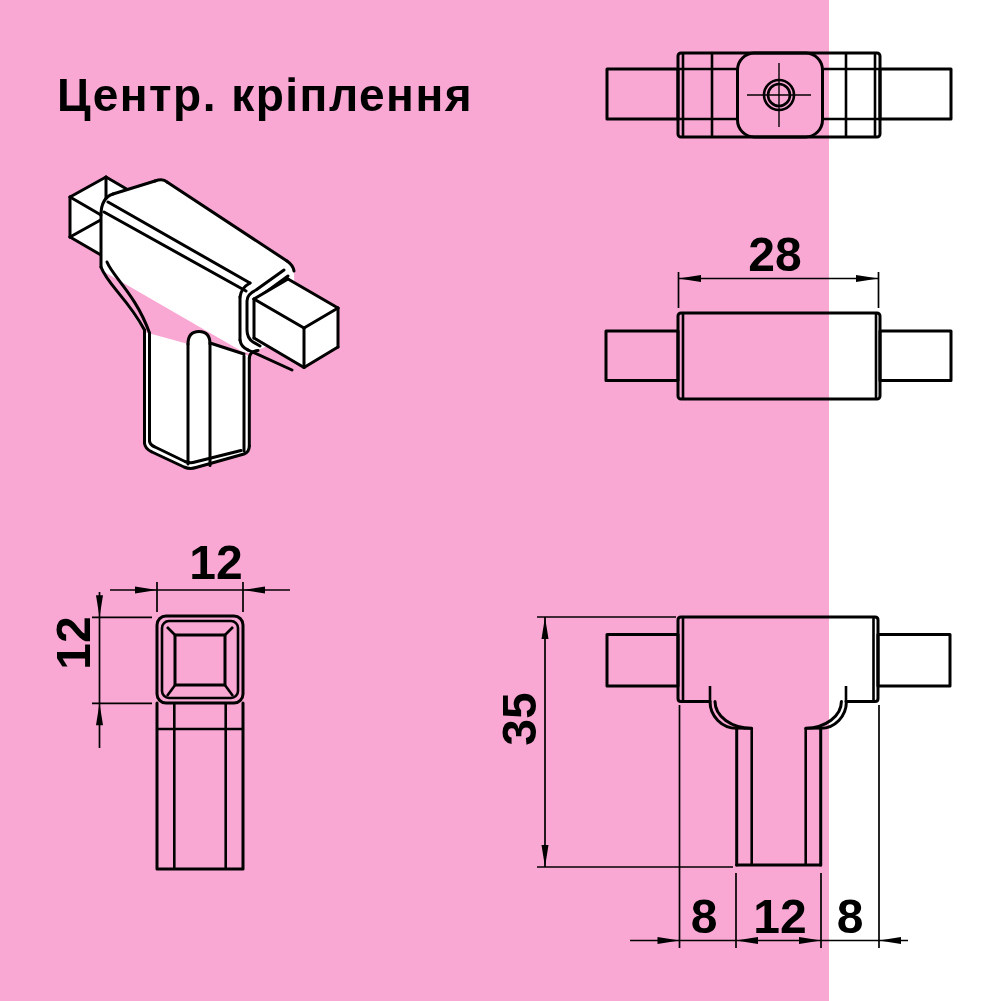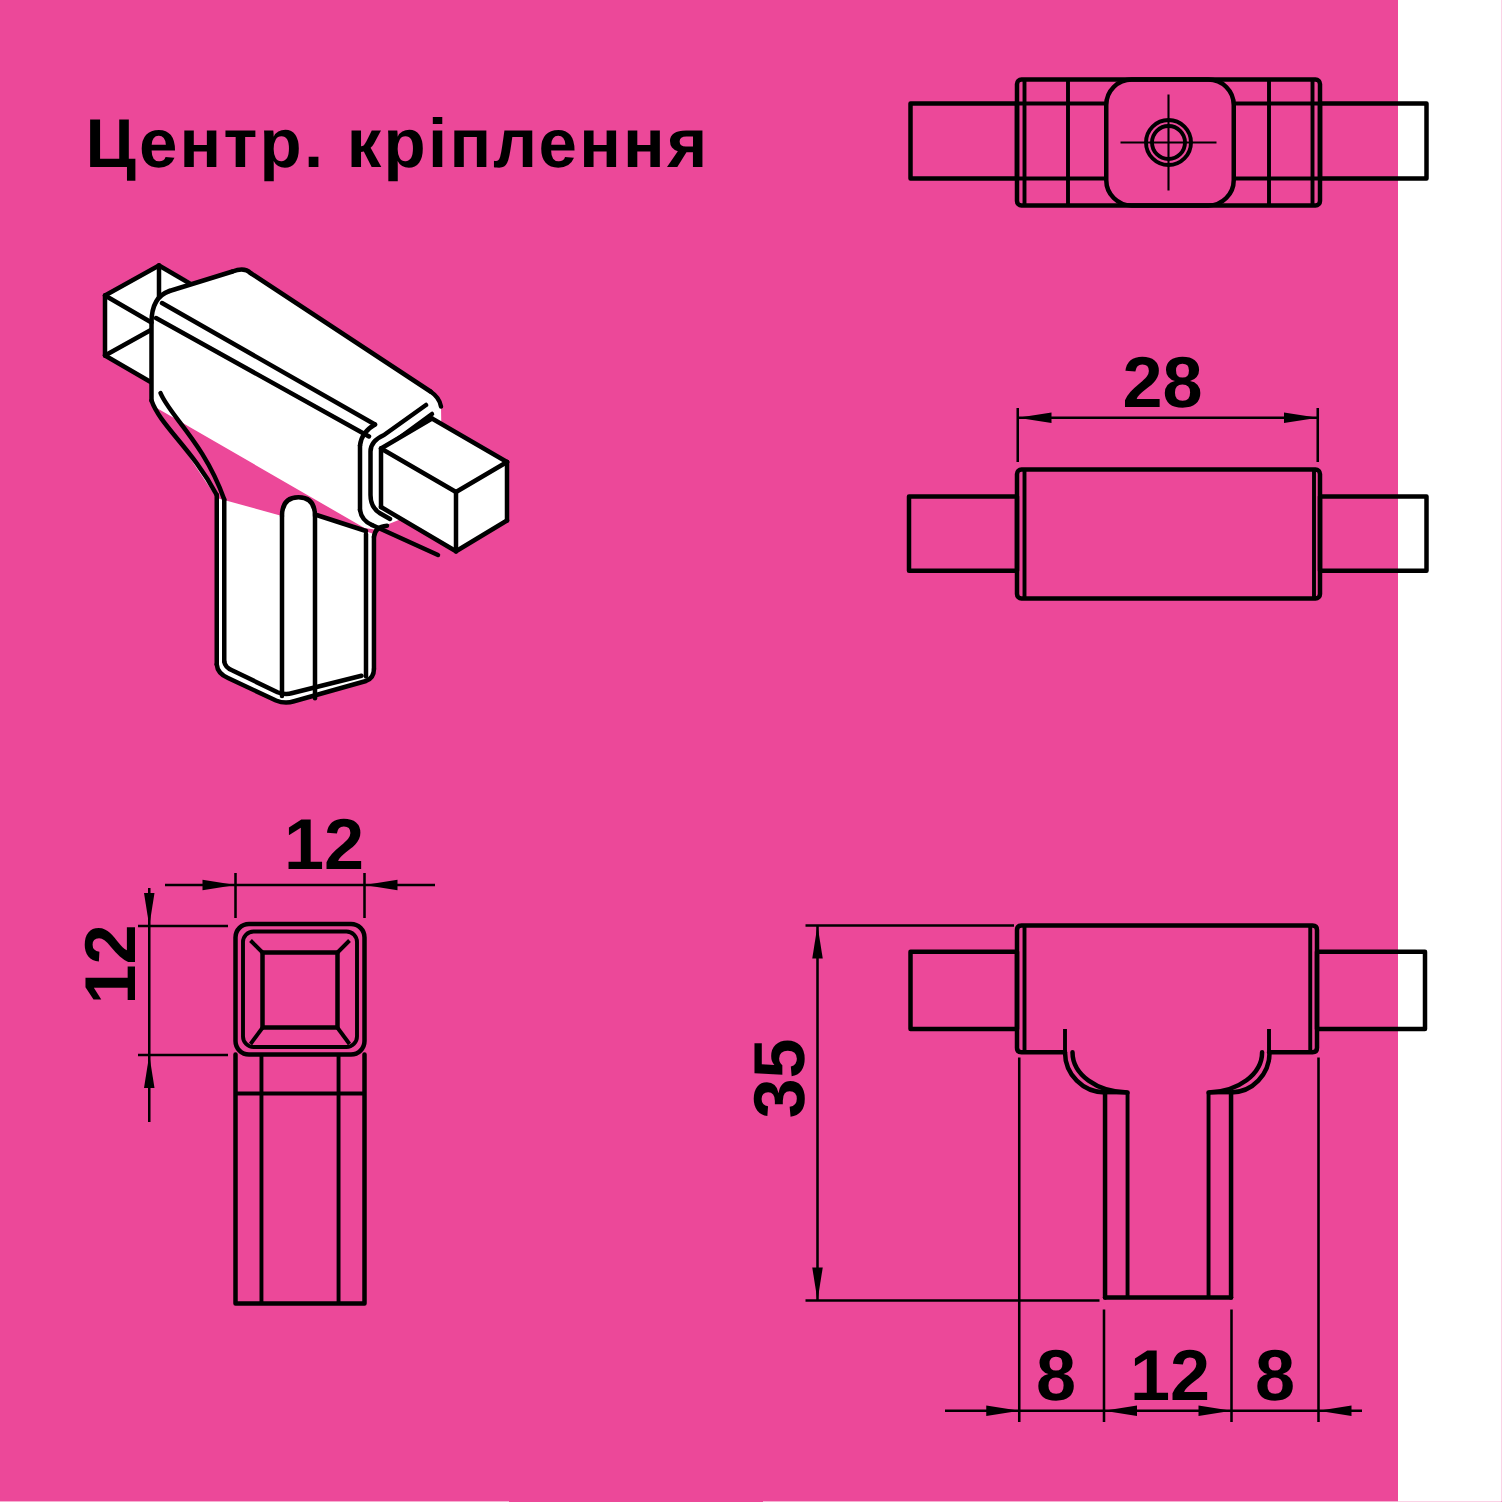--- a/index.html
+++ b/index.html
@@ -1,16 +1,16 @@
 <!DOCTYPE html>
 <html><head>
 <meta charset="utf-8">
 <style>
   html,body{margin:0;padding:0;background:#ffffff;width:1001px;height:1001px;overflow:hidden;}
-  .page{position:relative;width:932px;height:1001px;background:#ec4899;}
+  .page{position:relative;width:829px;height:1001px;background:#f9a8d4;}
   svg{position:absolute;left:0;top:0;}
   svg *{vector-effect:none;}
   .ln{stroke:#000;stroke-width:3;fill:none;stroke-linecap:round;stroke-linejoin:round;}
   .ln2{stroke:#000;stroke-width:2.6;fill:none;stroke-linecap:butt;}
   .thin{stroke:#000;stroke-width:1.4;fill:none;stroke-linecap:butt;}
   .dim{stroke:#000;stroke-width:1.7;fill:none;stroke-linecap:butt;}
   .arr{fill:#000;stroke:none;}
   .wfill{fill:#ffffff;stroke:none;}
   .dimtxt{font-family:"Liberation Sans",sans-serif;font-weight:bold;font-size:48px;fill:#000;}
   .titletxt{font-family:"Liberation Sans",sans-serif;font-weight:bold;font-size:46px;letter-spacing:1.5px;fill:#000;}

